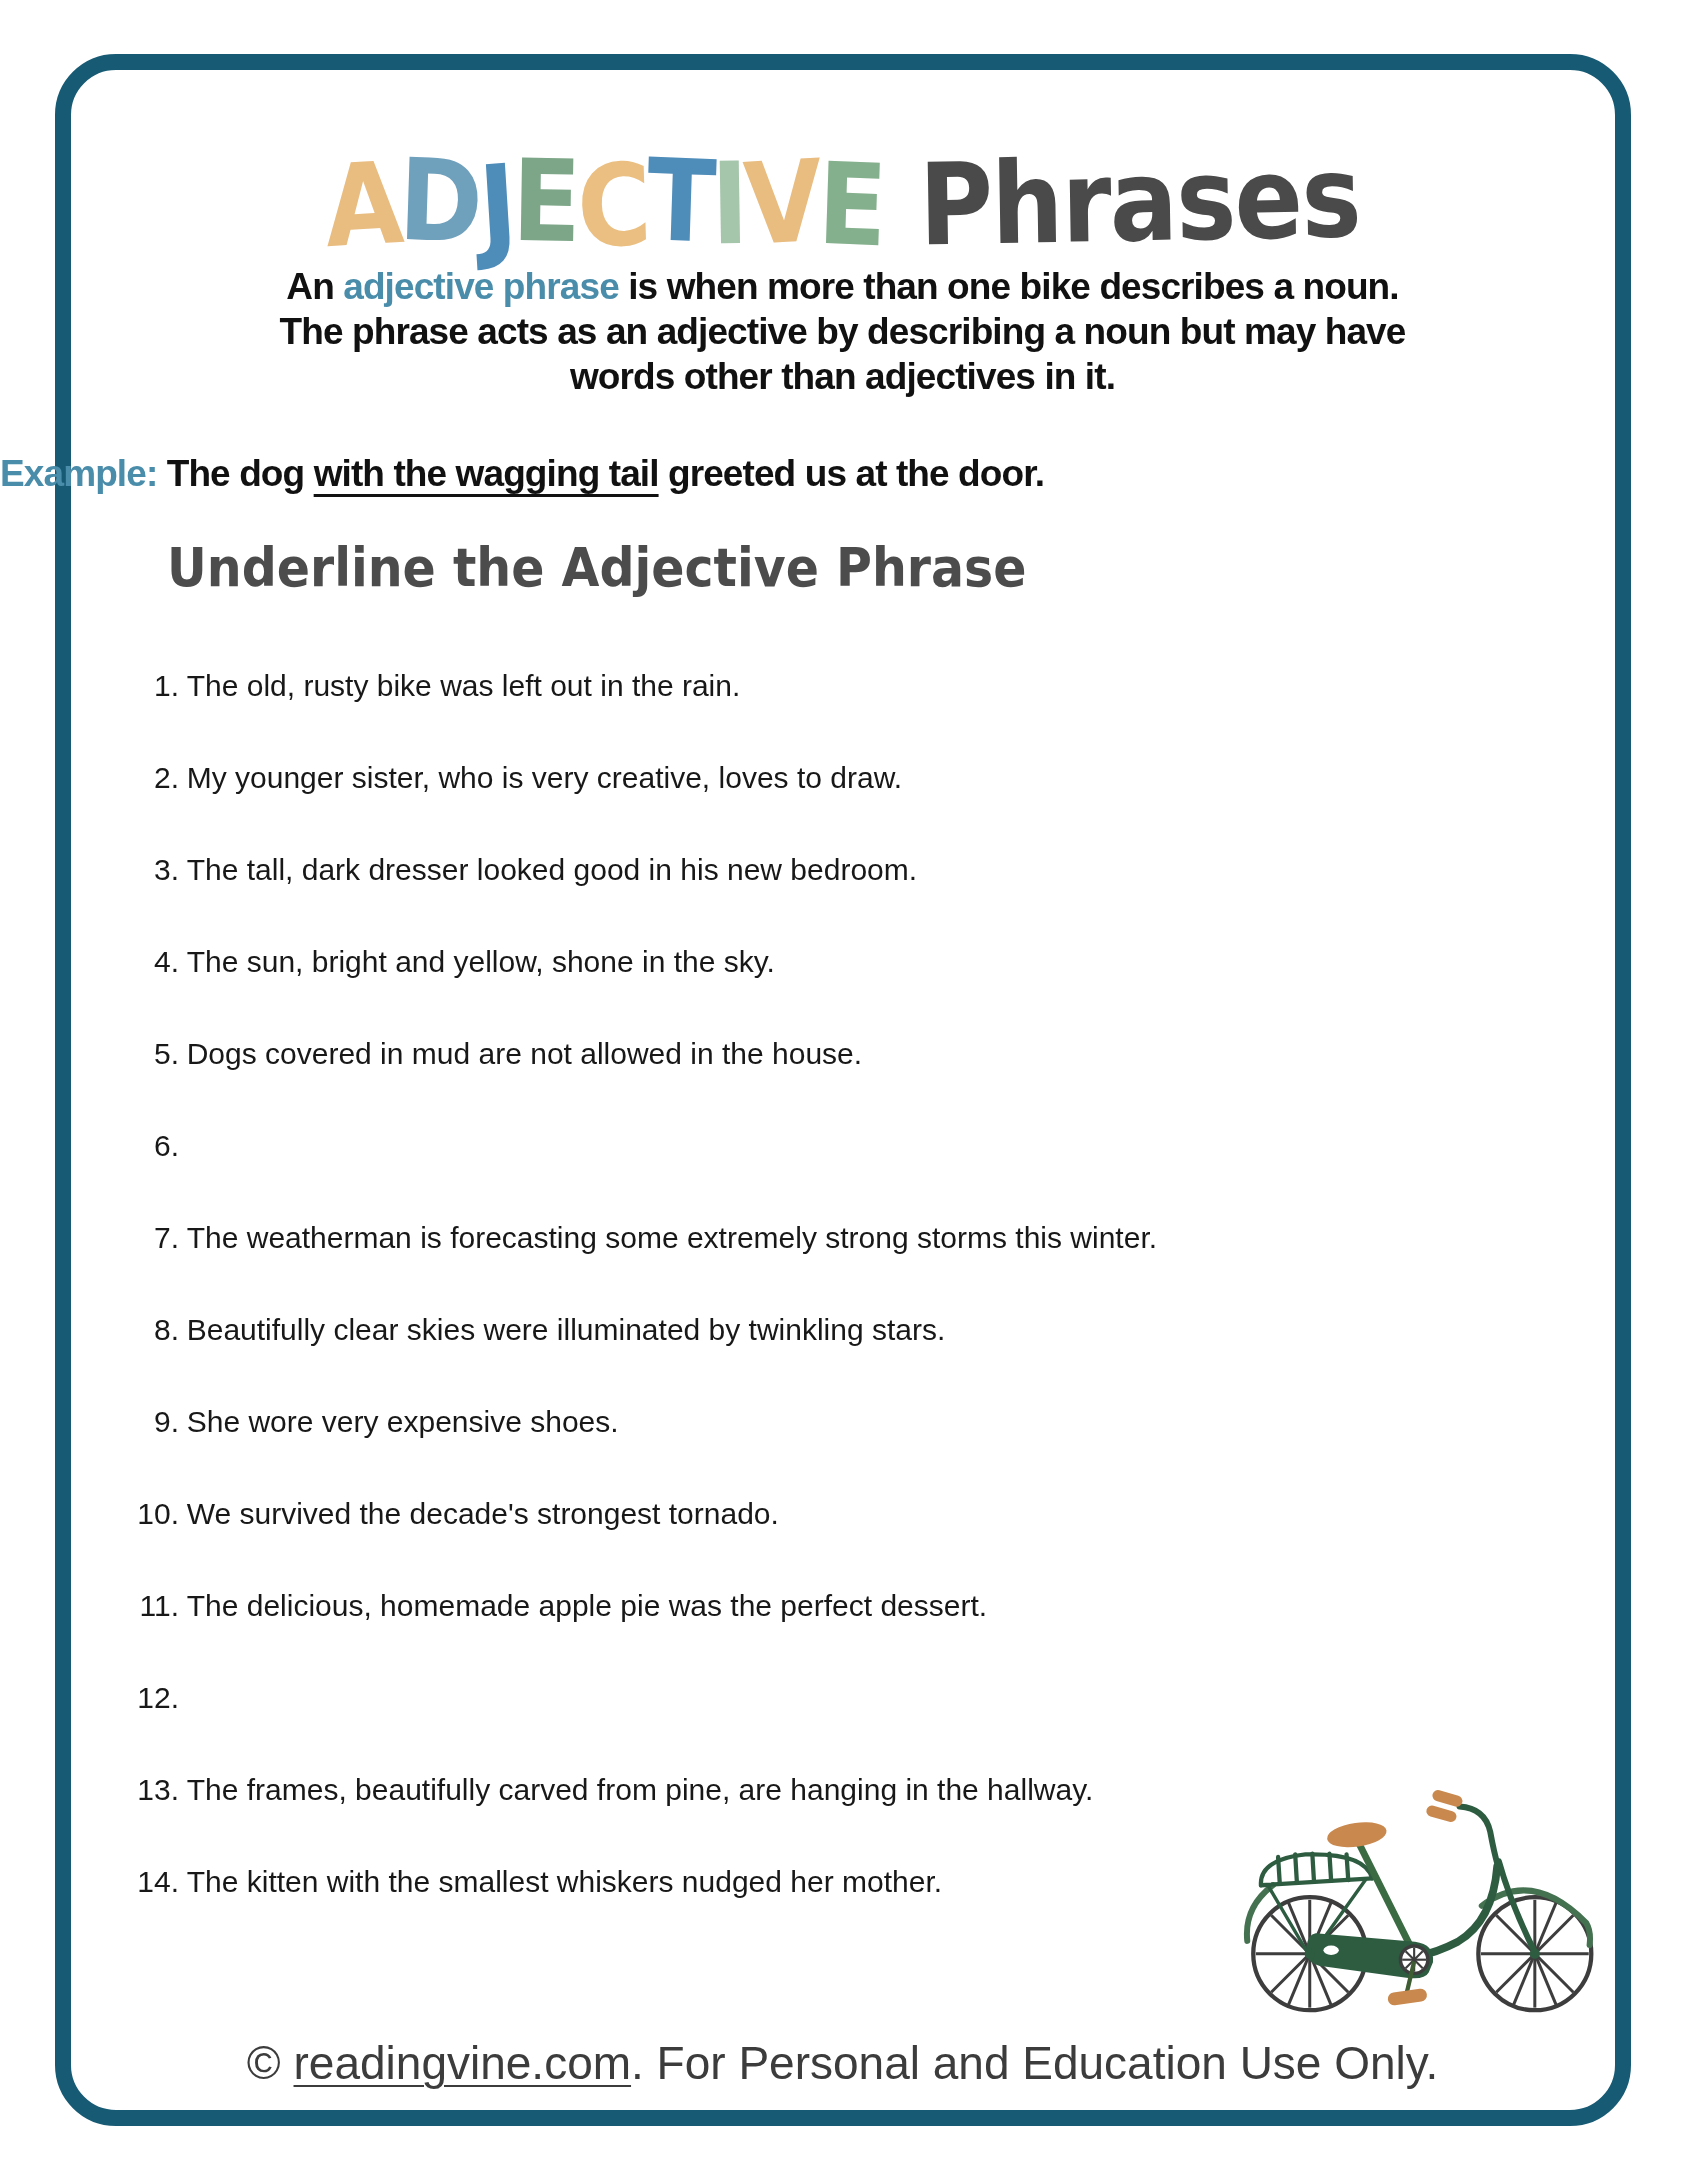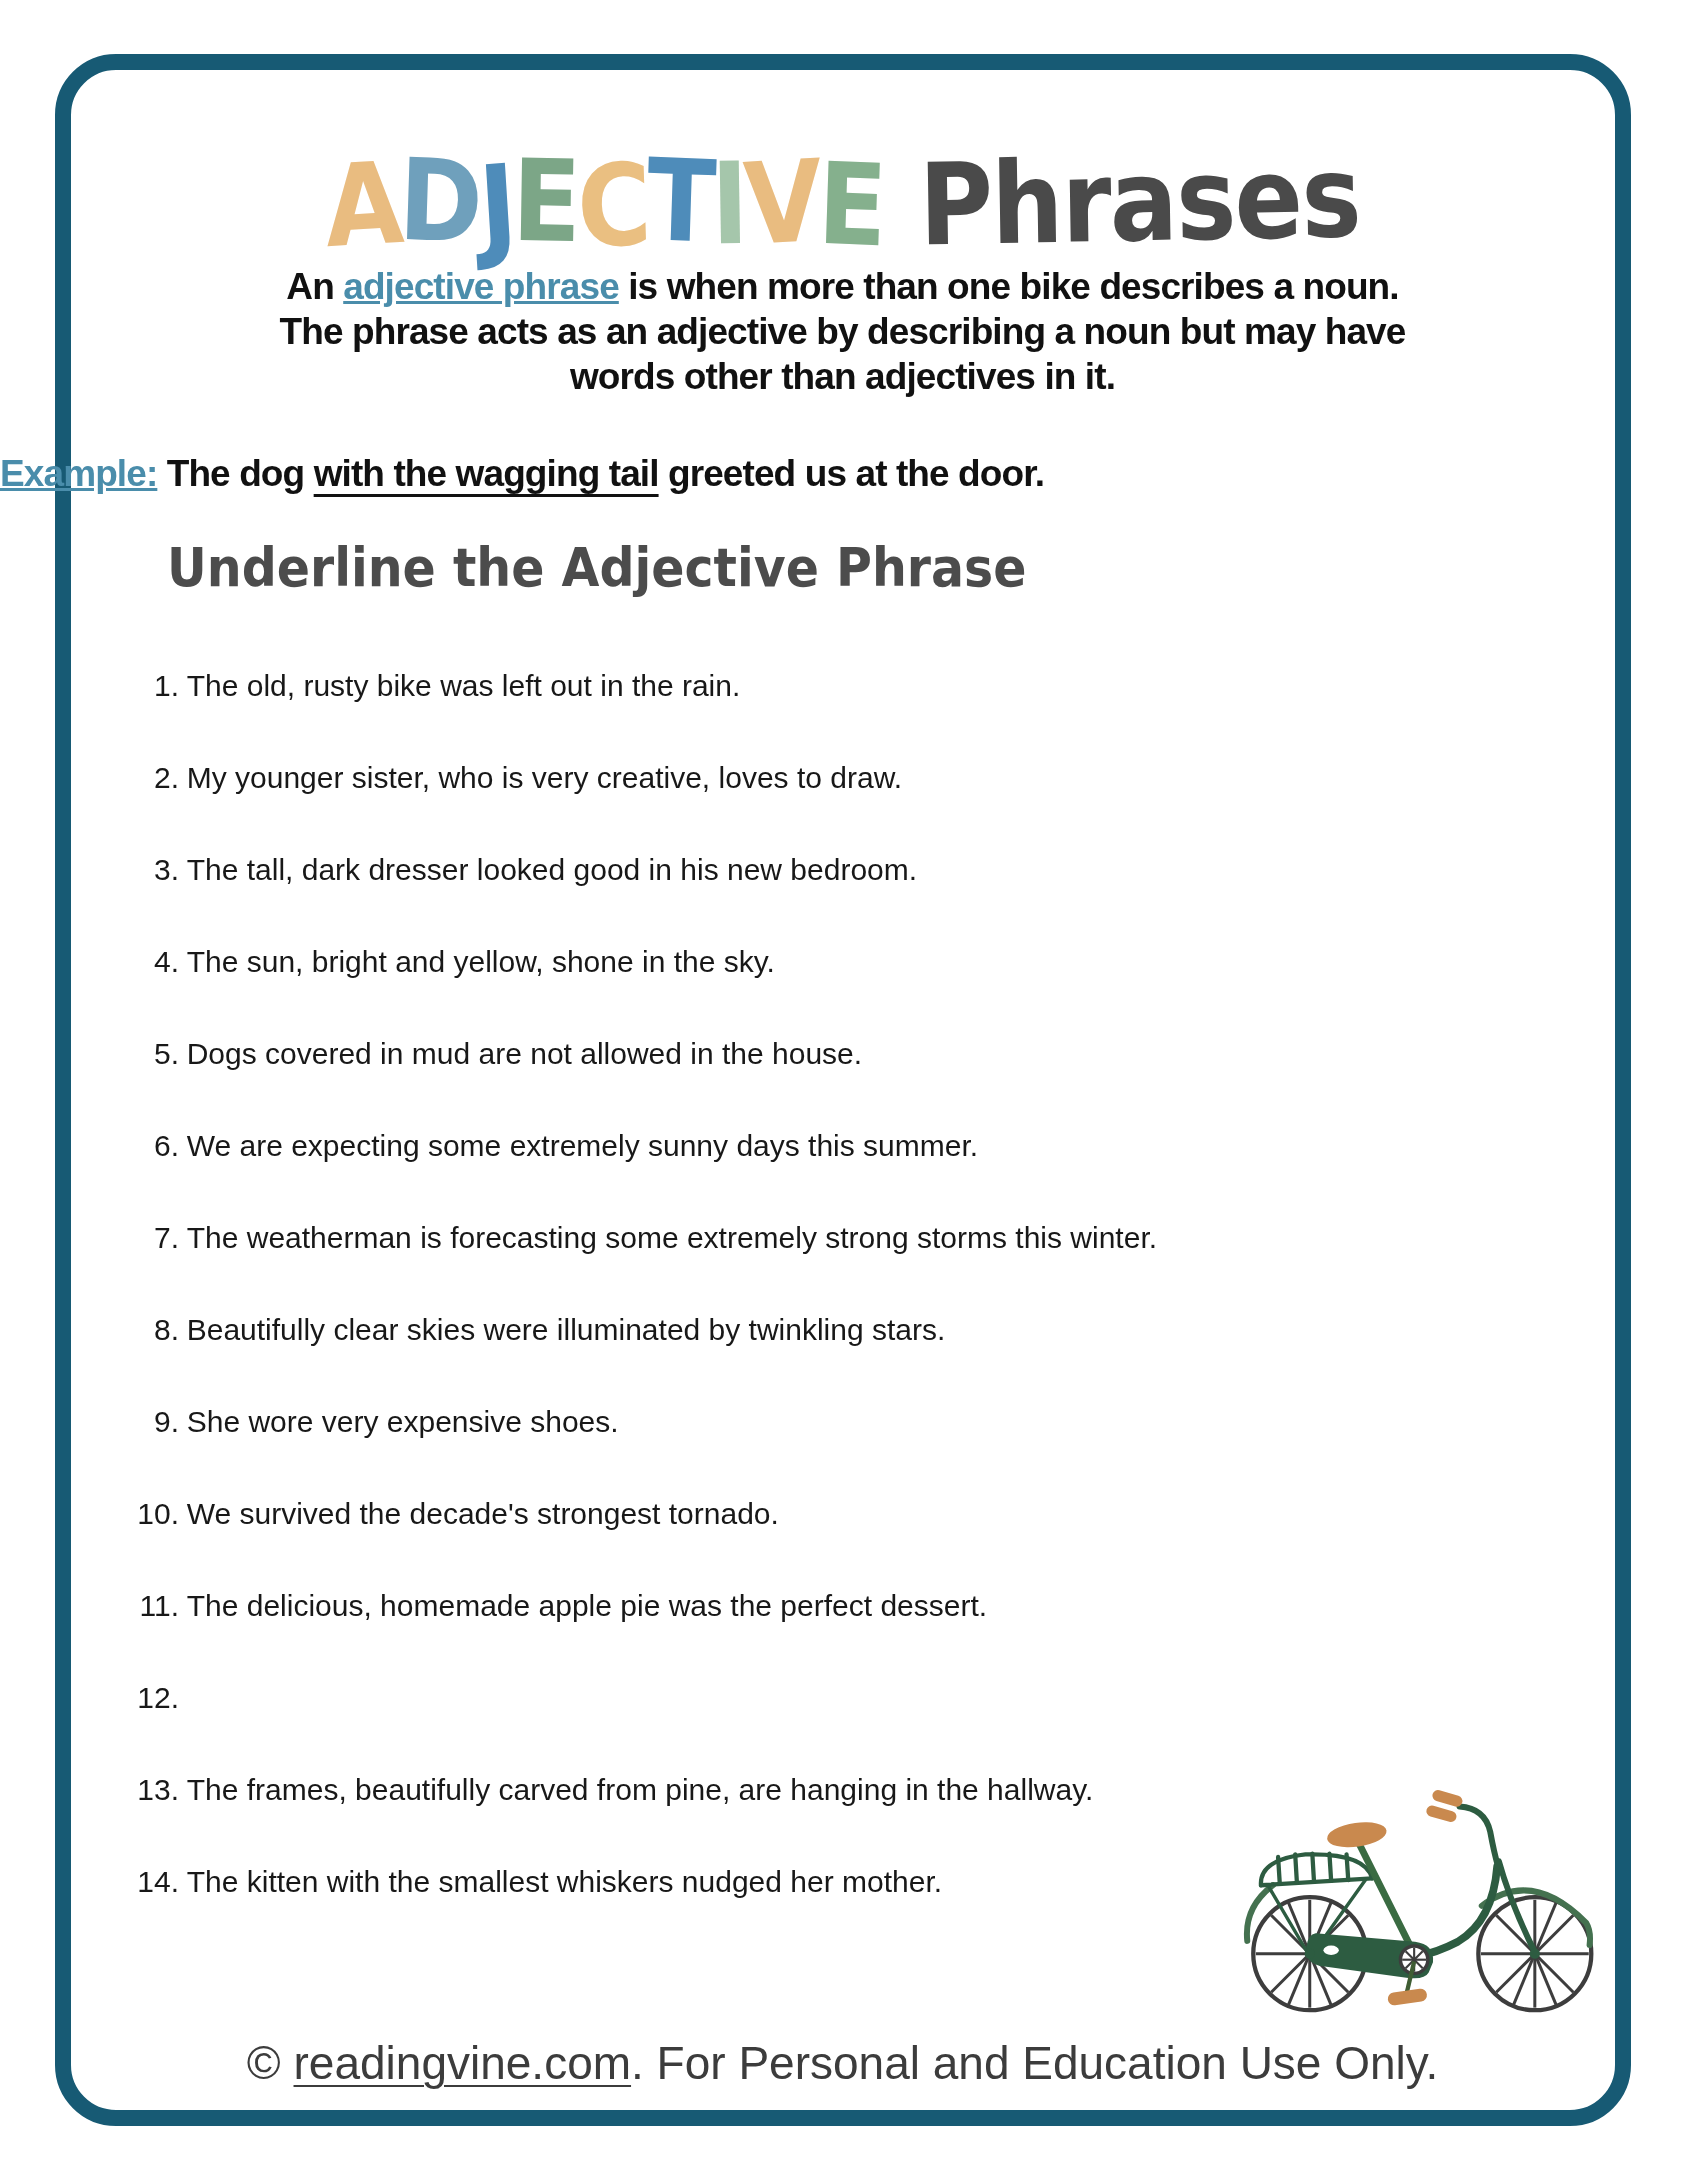--- a/index.html
+++ b/index.html
@@ -31,21 +31,21 @@
   .tl7 { transform:rotate(-3deg) translateY(1.7px); }
   .tl8 { transform:rotate(2deg) translateY(3.4px); }
   .title-word2 { display:inline-block; color:#4a4a4a; letter-spacing:-1.7px; transform:rotate(-1deg); }
 
   
   .intro {
     position:absolute; top:264px; left:0; width:100%;
     text-align:center; font-size:37px; font-weight:700;
     line-height:45px; letter-spacing:-0.9px; color:#111111;
   }
-  .accent { color:#4a8dab;text-decoration:underline; }
+  .accent { color:#4a8dab; }
 
   
   .example {
     position:absolute; top:453px; left:0; width:100%;
     font-size:37px; font-weight:700; letter-spacing:-0.9px; color:#111111;
   }
   .example .underlined {
     text-decoration:underline; text-decoration-thickness:2.6px; text-underline-offset:7.7px;
   }
 
@@ -111,21 +111,20 @@
     <div class="q">
       <span class="num">4.</span>
       <span class="qt">The sun, bright and yellow, shone in the sky.</span>
     </div>
     <div class="q">
       <span class="num">5.</span>
       <span class="qt">Dogs covered in mud are not allowed in the house.</span>
     </div>
     <div class="q">
       <span class="num">6.</span>
-      <span class="qt">We are expecting some extremely sunny days this summer.</span>
     </div>
     <div class="q">
       <span class="num">7.</span>
       <span class="qt">The weatherman is forecasting some extremely strong storms this winter.</span>
     </div>
     <div class="q">
       <span class="num">8.</span>
       <span class="qt">Beautifully clear skies were illuminated by twinkling stars.</span>
     </div>
     <div class="q">

